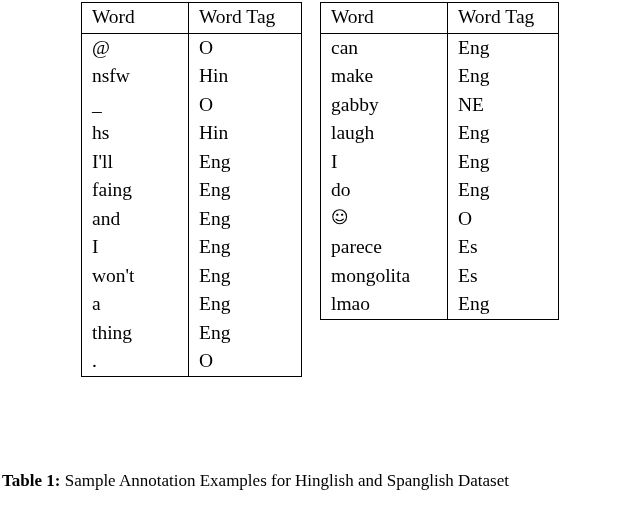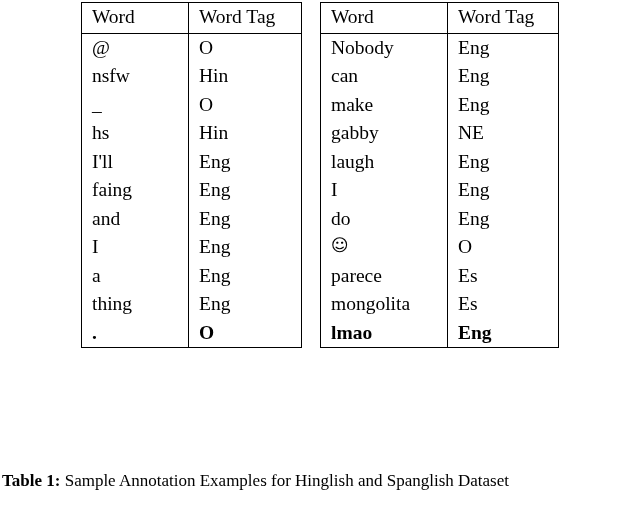--- a/index.html
+++ b/index.html
@@ -50,21 +50,20 @@
 
   table.sample thead th {
     border-top: 1.4px solid #000;
     border-bottom: 1.4px solid #000;
     padding-top: 4px;
     padding-bottom: 6px;
   }
 
   table.sample tbody tr:last-child td {
     border-bottom: 1.4px solid #000;
-    font-weight: bold;
   }
 
   
   .col-word { min-width: 86px; }
   .col-tag  { min-width: 90px; }
 
   .left-table .col-word { min-width: 88px; }
   .left-table .col-tag  { min-width: 94px; }
   .right-table .col-word { min-width: 108px; }
   .right-table .col-tag  { min-width: 92px; }
@@ -132,20 +131,24 @@
         </tr>
         <tr>
           <td class="col-word">and</td>
           <td class="col-tag">Eng</td>
         </tr>
         <tr>
           <td class="col-word">I</td>
           <td class="col-tag">Eng</td>
         </tr>
         <tr>
+          <td class="col-word">won't</td>
+          <td class="col-tag">Eng</td>
+        </tr>
+        <tr>
           <td class="col-word">a</td>
           <td class="col-tag">Eng</td>
         </tr>
         <tr>
           <td class="col-word">thing</td>
           <td class="col-tag">Eng</td>
         </tr>
         <tr>
           <td class="col-word">.</td>
           <td class="col-tag">O</td>
@@ -154,24 +157,20 @@
     </table>
 
     <table class="sample right-table">
       <thead>
         <tr>
           <th class="col-word">Word</th>
           <th class="col-tag">Word Tag</th>
         </tr>
       </thead>
       <tbody>
-        <tr>
-          <td class="col-word">Nobody</td>
-          <td class="col-tag">Eng</td>
-        </tr>
         <tr>
           <td class="col-word">can</td>
           <td class="col-tag">Eng</td>
         </tr>
         <tr>
           <td class="col-word">make</td>
           <td class="col-tag">Eng</td>
         </tr>
         <tr>
           <td class="col-word">gabby</td>

